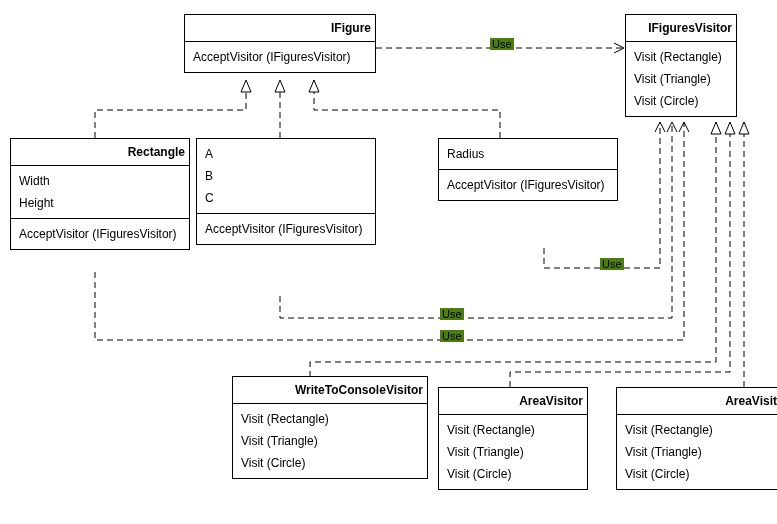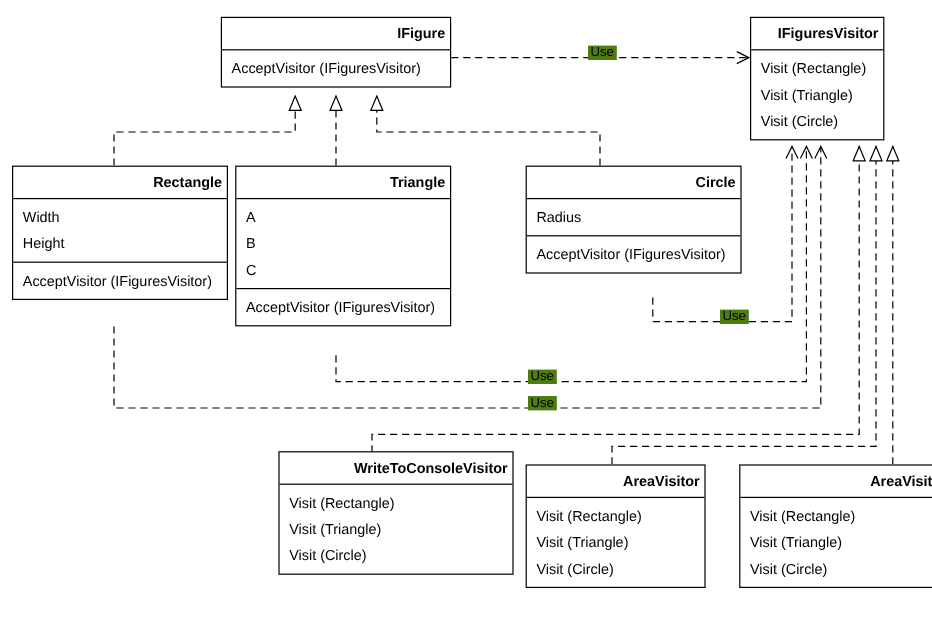--- a/index.html
+++ b/index.html
@@ -117,33 +117,31 @@
   <div class="uml-section">
     <div class="row">Width</div>
     <div class="row">Height</div>
   </div>
   <div class="uml-section">
     <div class="row">AcceptVisitor (IFiguresVisitor)</div>
   </div>
 </div>
 
 <div class="uml-box" style="left:196px; top:138px; width:180px;">
-  <div class="uml-title">Triangle</div>
   <div class="uml-section">
     <div class="row">A</div>
     <div class="row">B</div>
     <div class="row">C</div>
   </div>
   <div class="uml-section">
     <div class="row">AcceptVisitor (IFiguresVisitor)</div>
   </div>
 </div>
 
 <div class="uml-box" style="left:438px; top:138px; width:180px;">
-  <div class="uml-title">Circle</div>
   <div class="uml-section">
     <div class="row">Radius</div>
   </div>
   <div class="uml-section">
     <div class="row">AcceptVisitor (IFiguresVisitor)</div>
   </div>
 </div>
 
 <div class="uml-box" style="left:232px; top:376px; width:196px;">
   <div class="uml-title">WriteToConsoleVisitor</div>

